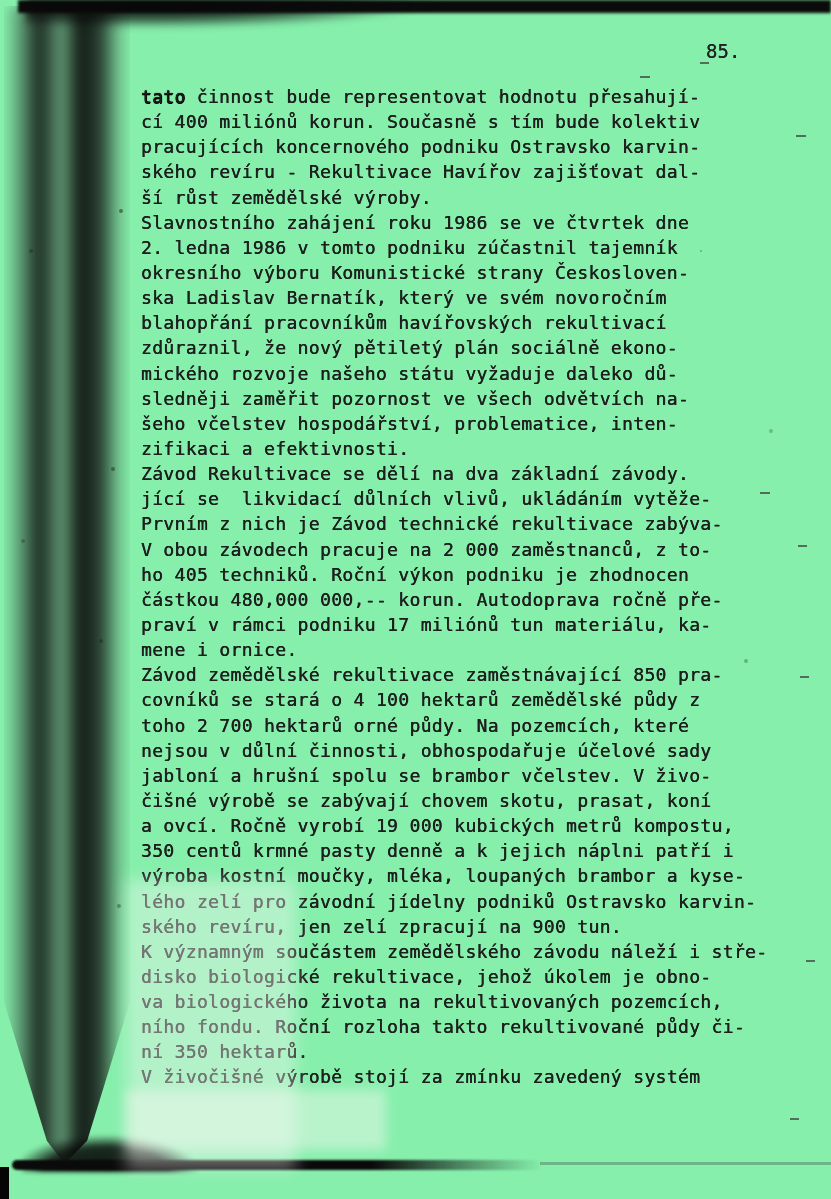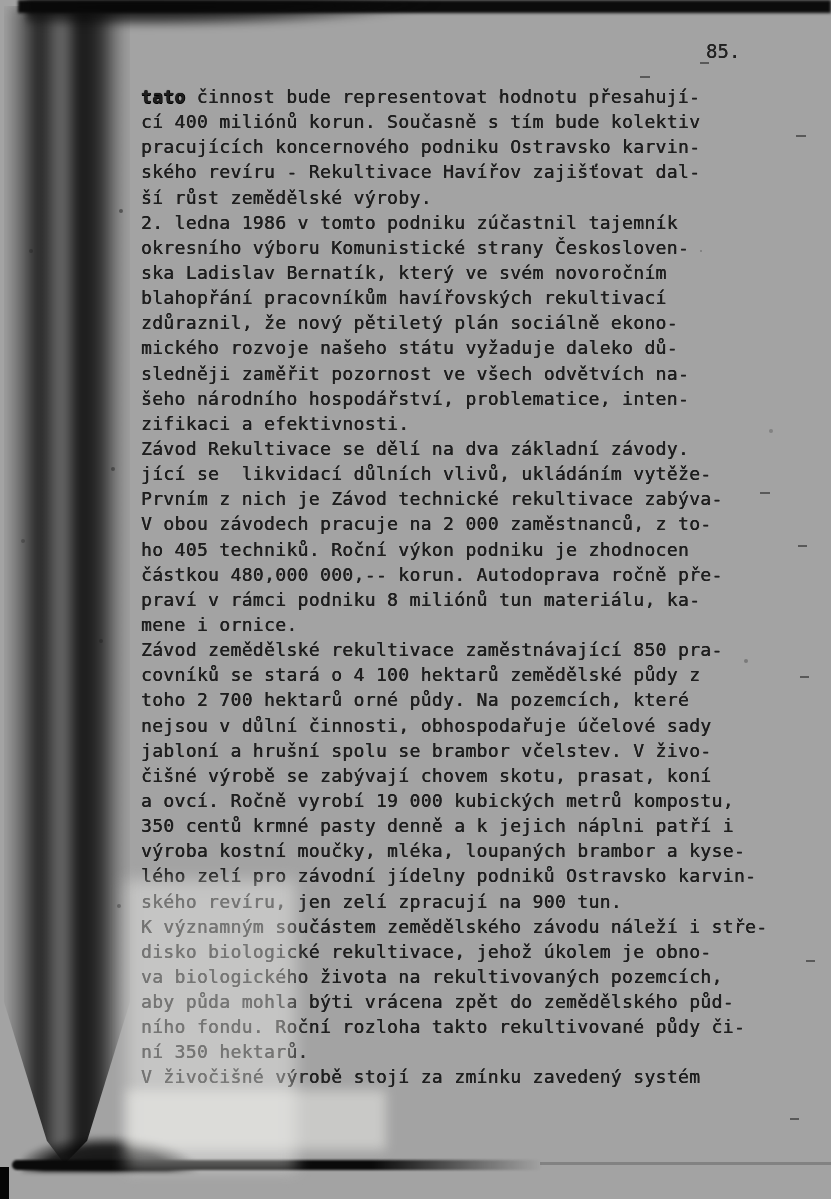--- a/index.html
+++ b/index.html
@@ -3,21 +3,21 @@
 <meta charset="utf-8">
 <style>
   html, body { margin: 0; padding: 0; }
   body {
     width: 831px; height: 1199px; overflow: hidden;
     background: #e8e8e6;
     font-family: "DejaVu Sans Mono", "Liberation Mono", monospace;
   }
   .page {
     position: relative; width: 831px; height: 1199px;
-    background: #a3a3a3; overflow: hidden;
+    background: #86efac; overflow: hidden;
   }
   
   .gutter-shadow {
     position: absolute; left: 4px; top: 6px; width: 126px; height: 1158px;
     background: linear-gradient(90deg,
       rgba(20,20,20,0) 0%,
       rgba(30,30,30,0.50) 16%,
       rgba(12,12,12,0.88) 28%,
       rgba(55,55,55,0.45) 46%,
       rgba(8,8,8,0.92) 60%,
@@ -88,21 +88,21 @@
   .text-block {
     position: absolute; left: 141px; top: 84px; width: 640px;
   }
   .text-line {
     height: 25.15px; line-height: 25.15px;
     font-size: 18px; letter-spacing: 0.35px;
     color: #1e1e1e; white-space: pre;
     text-shadow: 0 0 .6px rgba(10,10,10,.85), .4px .3px .5px rgba(10,10,10,.45);
   }
   .lead-word {
-    font-weight: bold;
+    font-weight: normal;
     text-shadow: 0 0 1px #000, .6px 0 .4px #000, 0 .6px .4px #000;
     margin-right: 11px;
   }
 </style>
 </head>
 <body>
 
 <div class="page">
 
   <div class="gutter-shadow"></div>
@@ -124,52 +124,52 @@
   <div class="stray" style="left:790px; top:1118px; width:9px; height:2px;"></div>
 
   <div class="page-number">85.</div>
 
   <div class="text-block" id="text-block">
       <div class="text-line"><span class="lead-word">tato</span><span>činnost bude representovat hodnotu přesahují-</span></div>
       <div class="text-line">cí 400 miliónů korun. Současně s tím bude kolektiv</div>
       <div class="text-line">pracujících koncernového podniku Ostravsko karvin-</div>
       <div class="text-line">ského revíru - Rekultivace Havířov zajišťovat dal-</div>
       <div class="text-line">ší růst zemědělské výroby.</div>
+      <div class="text-line">Slavnostního zahájení roku 1986 se ve čtvrtek dne</div>
       <div class="text-line">2. ledna 1986 v tomto podniku zúčastnil tajemník</div>
       <div class="text-line">okresního výboru Komunistické strany Českosloven-</div>
       <div class="text-line">ska Ladislav Bernatík, který ve svém novoročním</div>
       <div class="text-line">blahopřání pracovníkům havířovských rekultivací</div>
       <div class="text-line">zdůraznil, že nový pětiletý plán sociálně ekono-</div>
       <div class="text-line">mického rozvoje našeho státu vyžaduje daleko dů-</div>
       <div class="text-line">sledněji zaměřit pozornost ve všech odvětvích na-</div>
-      <div class="text-line">šeho národního hospodářství, problematice, inten-</div>
+      <div class="text-line">šeho včelstev hospodářství, problematice, inten-</div>
       <div class="text-line">zifikaci a efektivnosti.</div>
       <div class="text-line">Závod Rekultivace se dělí na dva základní závody.</div>
       <div class="text-line">jící se  likvidací důlních vlivů, ukládáním vytěže-</div>
       <div class="text-line">Prvním z nich je Závod technické rekultivace zabýva-</div>
       <div class="text-line">V obou závodech pracuje na 2 000 zaměstnanců, z to-</div>
       <div class="text-line">ho 405 techniků. Roční výkon podniku je zhodnocen</div>
       <div class="text-line">částkou 480,000 000,-- korun. Autodoprava ročně pře-</div>
-      <div class="text-line">praví v rámci podniku 8 miliónů tun materiálu, ka-</div>
+      <div class="text-line">praví v rámci podniku 17 miliónů tun materiálu, ka-</div>
       <div class="text-line">mene i ornice.</div>
       <div class="text-line">Závod zemědělské rekultivace zaměstnávající 850 pra-</div>
       <div class="text-line">covníků se stará o 4 100 hektarů zemědělské půdy z</div>
       <div class="text-line">toho 2 700 hektarů orné půdy. Na pozemcích, které</div>
       <div class="text-line">nejsou v důlní činnosti, obhospodařuje účelové sady</div>
       <div class="text-line">jabloní a hrušní spolu se brambor včelstev. V živo-</div>
       <div class="text-line">čišné výrobě se zabývají chovem skotu, prasat, koní</div>
       <div class="text-line">a ovcí. Ročně vyrobí 19 000 kubických metrů kompostu,</div>
       <div class="text-line">350 centů krmné pasty denně a k jejich náplni patří i</div>
       <div class="text-line">výroba kostní moučky, mléka, loupaných brambor a kyse-</div>
       <div class="text-line">lého zelí pro závodní jídelny podniků Ostravsko karvin-</div>
       <div class="text-line">ského revíru, jen zelí zpracují na 900 tun.</div>
       <div class="text-line">K významným součástem zemědělského závodu náleží i stře-</div>
       <div class="text-line">disko biologické rekultivace, jehož úkolem je obno-</div>
       <div class="text-line">va biologického života na rekultivovaných pozemcích,</div>
-      <div class="text-line">aby půda mohla býti vrácena zpět do zemědělského půd-</div>
       <div class="text-line">ního fondu. Roční rozloha takto rekultivované půdy či-</div>
       <div class="text-line">ní 350 hektarů.</div>
       <div class="text-line">V živočišné výrobě stojí za zmínku zavedený systém</div>
     </div>
 
   <div class="fade-patch"></div>
   <div class="fade-patch2"></div>
 </div>
 
 </body></html>

